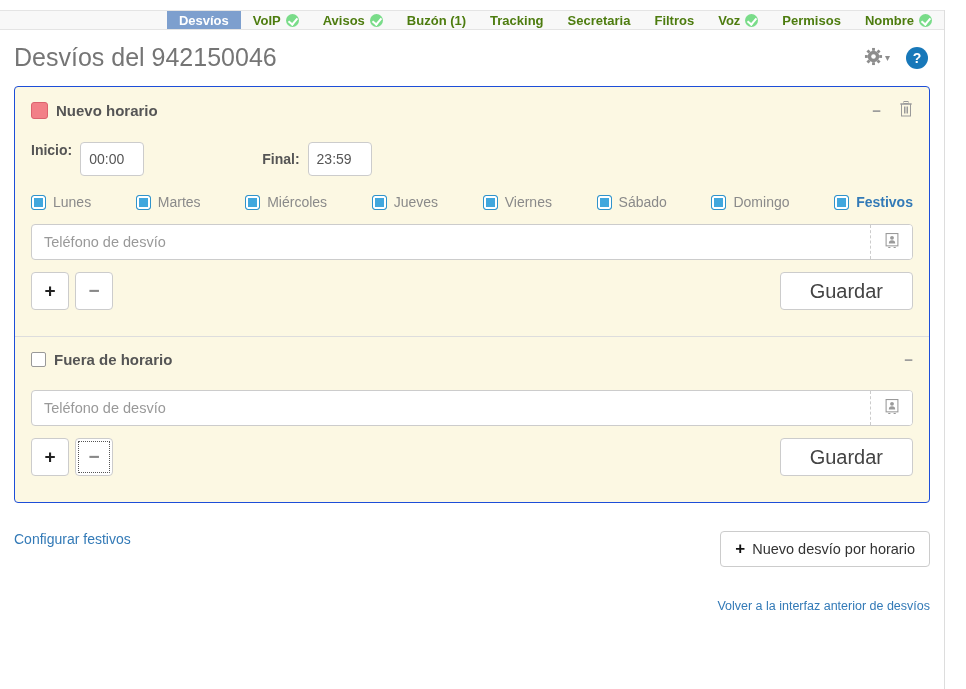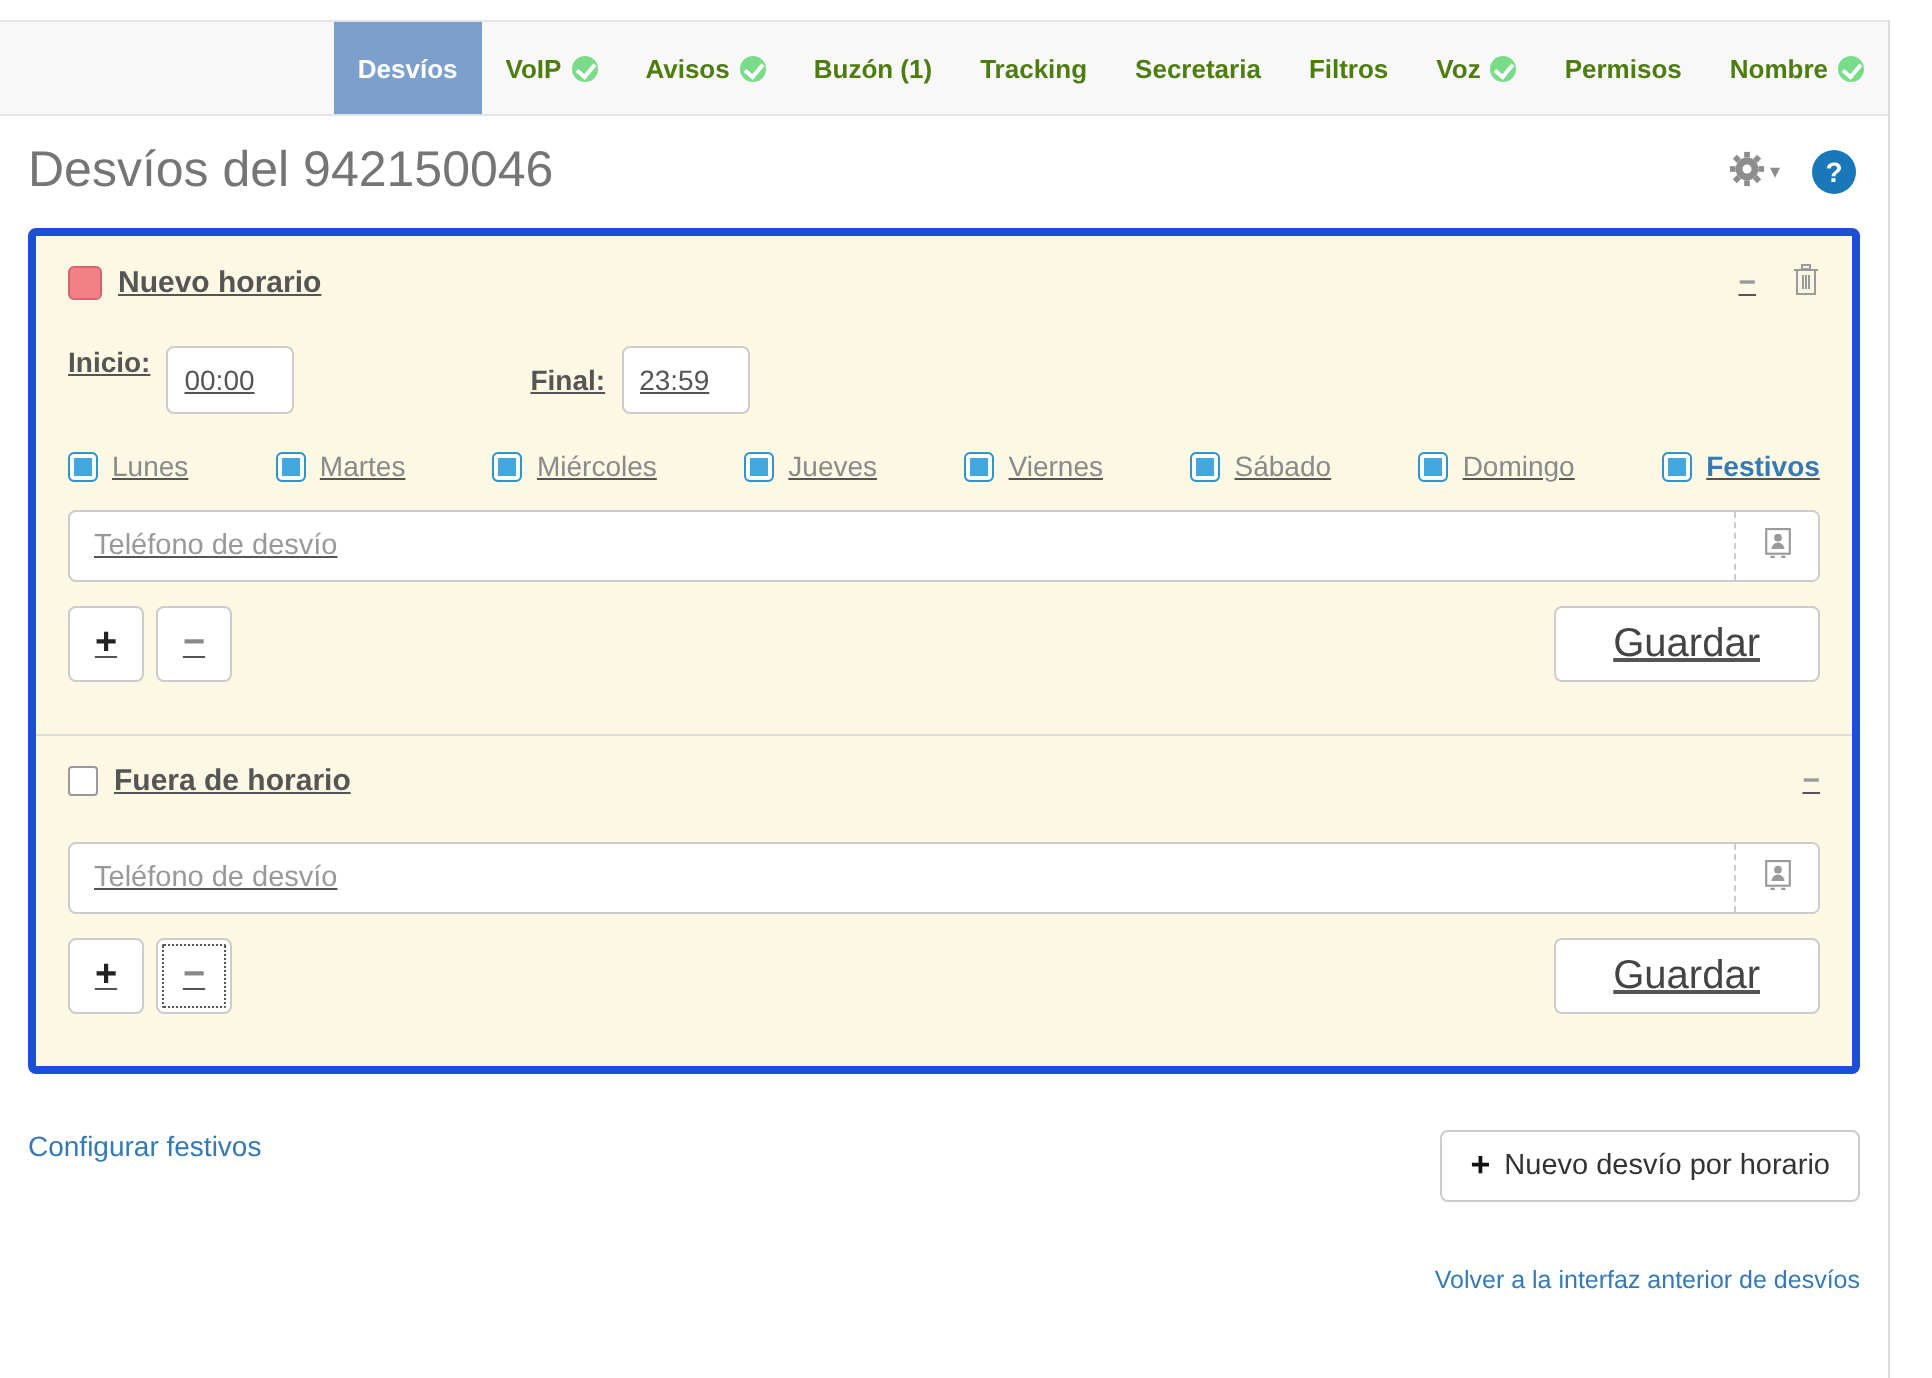--- a/index.html
+++ b/index.html
@@ -6,21 +6,21 @@
   html,body { margin:0; padding:0; background:#fff; }
   body {
     font-family:"Liberation Sans", sans-serif;
     font-size:13px; color:#555;
     width:966px; height:689px; overflow:hidden;
   }
   .page { width:945px; min-height:689px; border-right:1px solid #ddd; }
 
   
   .navbar {
-    margin-top:10px; height:48px; background:#f8f8f8;
+    margin-top:10px; height:20px; background:#f8f8f8;
     border-top:1px solid #e4e4e4; border-bottom:1px solid #e4e4e4;
     display:flex; justify-content:flex-end; align-items:stretch;
   }
   .tab {
     display:flex; align-items:center; gap:5px; padding:0 12px;
     color:#4d7c0f; font-weight:700; font-size:13px; cursor:pointer; white-space:nowrap;
   }
   .tab.active { background:#7d9fce; color:#fff; }
   .check-icon {
     width:13px; height:13px; border-radius:50%; background:#79dc89;
@@ -37,23 +37,22 @@
   .title-icons { display:flex; align-items:center; gap:16px; }
   .gear-wrap { display:flex; align-items:center; gap:2px; cursor:pointer; }
   .caret { color:#8d8d8d; font-size:10px; }
   .help-btn {
     width:22px; height:22px; border-radius:50%; background:#1878b9; color:#fff;
     font-weight:700; font-size:14px; display:flex; align-items:center; justify-content:center; cursor:pointer;
   }
 
   
   .panel {
-    margin:6px 14px 0; background:#fcf8e3; border:4px solid #1d4ed8;
+    margin:6px 14px 0; background:#fcf8e3; border:1px solid #1d4ed8;
     border-radius:4px;
-    text-decoration:underline;
   }
   .section { padding:14px 16px 26px; }
   .section-head { display:flex; align-items:center; justify-content:space-between; margin-bottom:22px; }
   .head-left { display:flex; align-items:center; gap:8px; }
   .section-title { font-size:15px; font-weight:700; color:#555; }
   .head-right { display:flex; align-items:center; gap:18px; }
   .collapse-btn { color:#999; font-weight:700; font-size:15px; cursor:pointer; line-height:1; }
 
   .cb { border-radius:3px; display:inline-block; flex:0 0 auto; cursor:pointer; }
   .cb-pink { width:17px; height:17px; background:#f28087; border:1px solid #db636e; }

